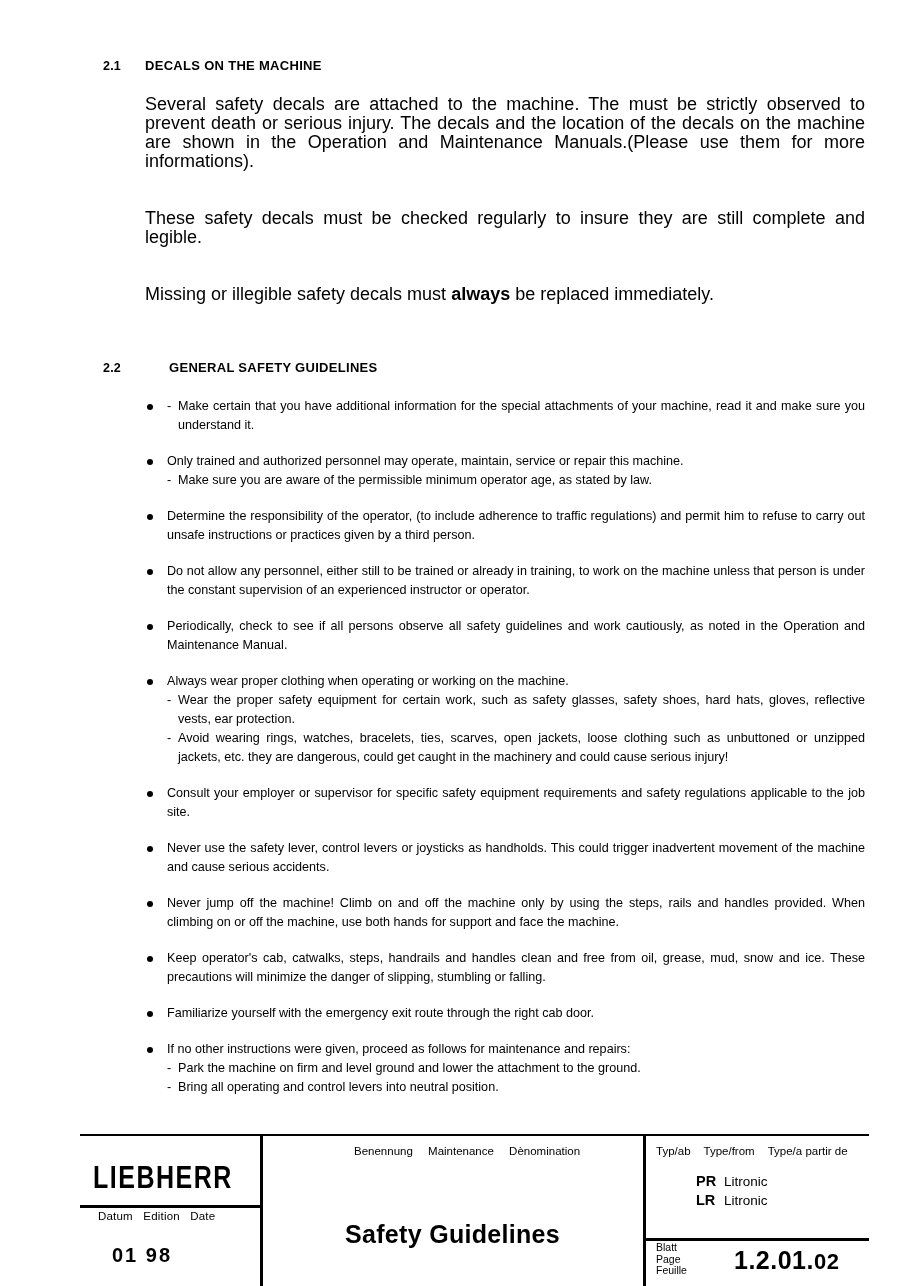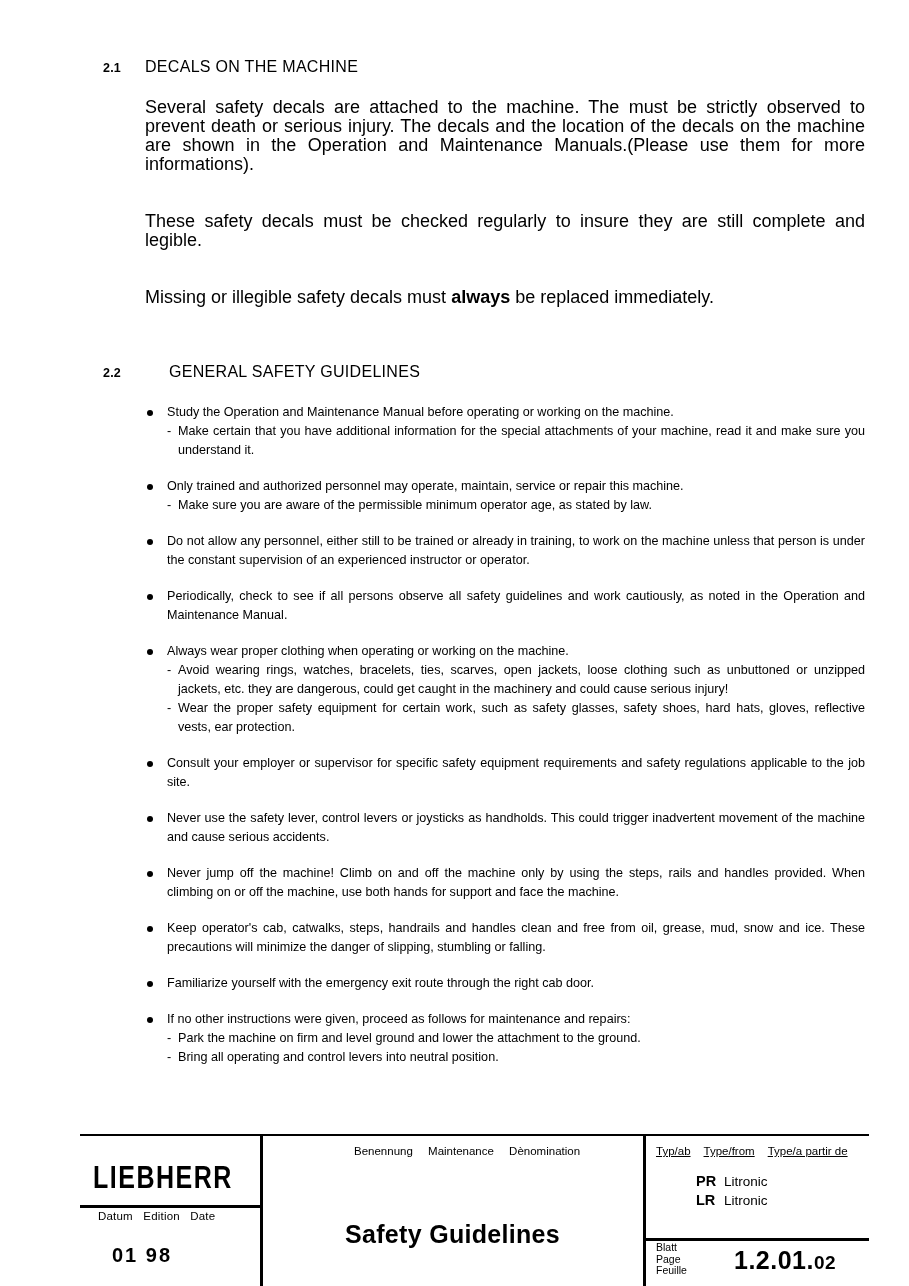--- a/index.html
+++ b/index.html
@@ -36,22 +36,22 @@
     margin-bottom: 22px;
   }
   .section-num {
     width: 42px;
     flex: 0 0 42px;
     font-size: 12.5px;
     font-weight: bold;
     letter-spacing: 0.2px;
   }
   .section-title {
-    font-size: 16px;
-    font-weight: normal;
+    font-size: 13px;
+    font-weight: bold;
     letter-spacing: 0.3px;
   }
 
   .para {
     margin-left: 42px;
     width: 720px;
     font-size: 18px;
     line-height: 19px;
     text-align: justify;
     margin-bottom: 16px;
@@ -197,21 +197,21 @@
     width: 223px;
     height: 152px;
   }
   .type-labels {
     position: absolute;
     left: 10px;
     top: 9px;
     font-size: 11.5px;
     white-space: nowrap;
   }
-  .type-labels span { margin-right: 10px; text-decoration: underline; }
+  .type-labels span { margin-right: 10px; }
   .type-values {
     position: absolute;
     left: 50px;
     top: 36px;
     font-size: 13.5px;
     line-height: 18px;
   }
   .type-values .code {
     font-weight: bold;
     font-size: 14.5px;
@@ -235,21 +235,21 @@
   }
   .doc-num {
     position: absolute;
     left: 88px;
     top: 110px;
     font-size: 25px;
     font-weight: bold;
     letter-spacing: 0.5px;
   }
   .doc-num .small {
-    font-size: 19px;
+    font-size: 22px;
   }
 </style>
 </head>
 <body>
 
 <div class="page">
 
   <div class="content">
 
     <div class="section-head">
@@ -268,43 +268,45 @@
     <div class="gap-2"></div>
 
     <div class="section-head" style="margin-top:26px;gap:24px;">
       <div class="section-num">2.2</div>
       <div class="section-title">GENERAL SAFETY GUIDELINES</div>
     </div>
 
     <div class="bullets">
 
       <div class="bullet-item">
-        <div class="b-main">Study the Operation and Maintenance Manual before operating or working on the machine.</div>
         <div class="sub">Make certain that you have additional information for the special attachments of your machine, read it and make sure you understand it.</div>
       </div>
 
       <div class="bullet-item">
         <div class="b-main">Only trained and authorized personnel may operate, maintain, service or repair this machine.</div>
         <div class="sub">Make sure you are aware of the permissible minimum operator age, as stated by law.</div>
       </div>
 
 
+      <div class="bullet-item">
+        <div class="b-main">Determine the responsibility of the operator, (to include adherence to traffic regulations) and permit him to refuse to carry out unsafe instructions or practices given by a third person.</div>
+      </div>
 
       <div class="bullet-item">
         <div class="b-main">Do not allow any personnel, either still to be trained or already in training, to work on the machine unless that person is under the constant supervision of an experienced instructor or operator.</div>
       </div>
 
       <div class="bullet-item">
         <div class="b-main">Periodically, check to see if all persons observe all safety guidelines and work cautiously, as noted in the Operation and Maintenance Manual.</div>
       </div>
 
       <div class="bullet-item">
         <div class="b-main">Always wear proper clothing when operating or working on the machine.</div>
+        <div class="sub">Wear the proper safety equipment for certain work, such as safety glasses, safety shoes, hard hats, gloves, reflective vests, ear protection.</div>
         <div class="sub">Avoid wearing rings, watches, bracelets, ties, scarves, open jackets, loose clothing such as unbuttoned or unzipped jackets, etc. they are dangerous, could get caught in the machinery and could cause serious injury!</div>
-        <div class="sub">Wear the proper safety equipment for certain work, such as safety glasses, safety shoes, hard hats, gloves, reflective vests, ear protection.</div>
       </div>
 
       <div class="bullet-item">
         <div class="b-main">Consult your employer or supervisor for specific safety equipment requirements and safety regulations applicable to the job site.</div>
       </div>
 
       <div class="bullet-item">
         <div class="b-main">Never use the safety lever, control levers or joysticks as handholds. This could trigger inadvertent movement of the machine and cause serious accidents.</div>
       </div>
 

